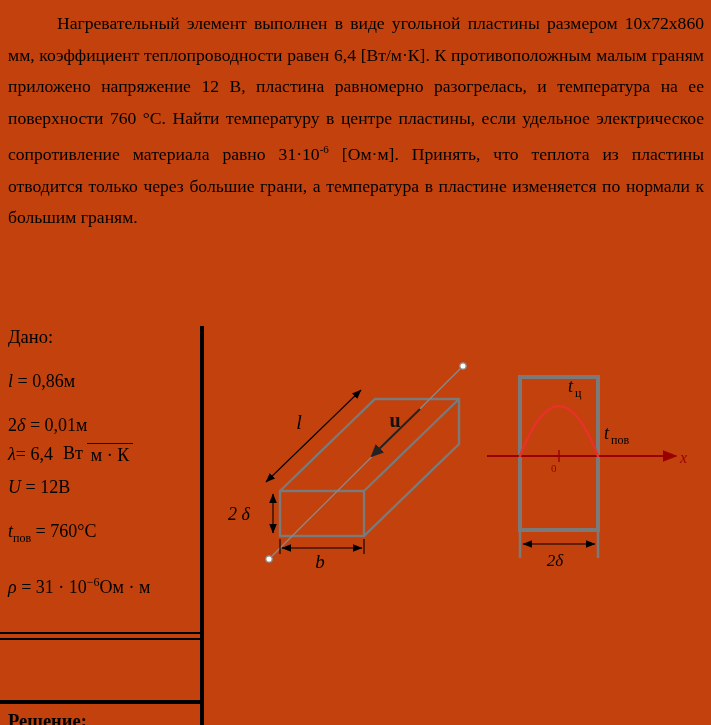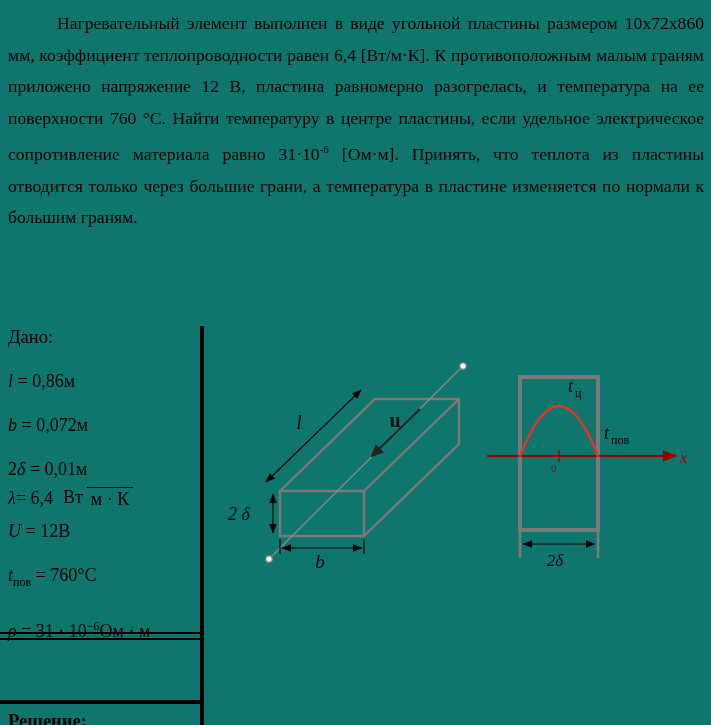--- a/index.html
+++ b/index.html
@@ -1,18 +1,18 @@
 <!DOCTYPE html>
 <html><head>
 <meta charset="utf-8">
 <style>
   * { margin:0; padding:0; box-sizing:border-box; }
   html,body { background:#ffffff; }
   body { font-family:"Liberation Serif", serif; color:#000; }
-  .page { position:relative; width:711px; height:725px; background:#0f766e; overflow:hidden; }
+  .page { position:relative; width:711px; height:725px; background:#c2410c; overflow:hidden; }
 
   
   .problem {
     position:absolute; left:8px; top:8px; width:696px;
     font-size:17.6px; line-height:31.6px; text-align:justify; text-indent:49px;
   }
   .problem sup { font-size:11px; }
 
   
   .given-block { position:absolute; left:8px; top:326px; width:195px; font-size:18px; }
@@ -49,21 +49,20 @@
 
 <div class="page">
 
   <p class="problem"><span>Нагревательный элемент выполнен в виде угольной пластины размером 10х72х860 мм, коэффициент теплопроводности равен 6,4 [Вт/м·К]. К противоположным малым граням приложено напряжение 12 В, пластина равномерно разогрелась, и температура на ее поверхности 760 °С. Найти температуру в центре пластины, если удельное электрическое сопротивление материала равно 31·10</span><sup>-6</sup><span> [Ом·м]. Принять, что теплота из пластины отводится только через большие грани, а температура в пластине изменяется по нормали к большим граням.</span></p>
 
   <div class="given-block">
     <div class="section-label">Дано:</div>
 
     <div class="g-line"><span class="var">l</span><span> = 0,86м</span></div>
 
-    <div class="g-line"><span class="var">b</span><span> = 0,072м</span></div>
 
     <div class="g-line"><span>2</span><span class="var">δ</span><span> = 0,01м</span></div>
 
     <div class="g-line lambda-line">
       <span class="var">λ</span>
         <span> = 6,4</span>
       <span class="frac">
         <span class="num">Вт</span>
         <span class="den">м · К</span>
       </span>

